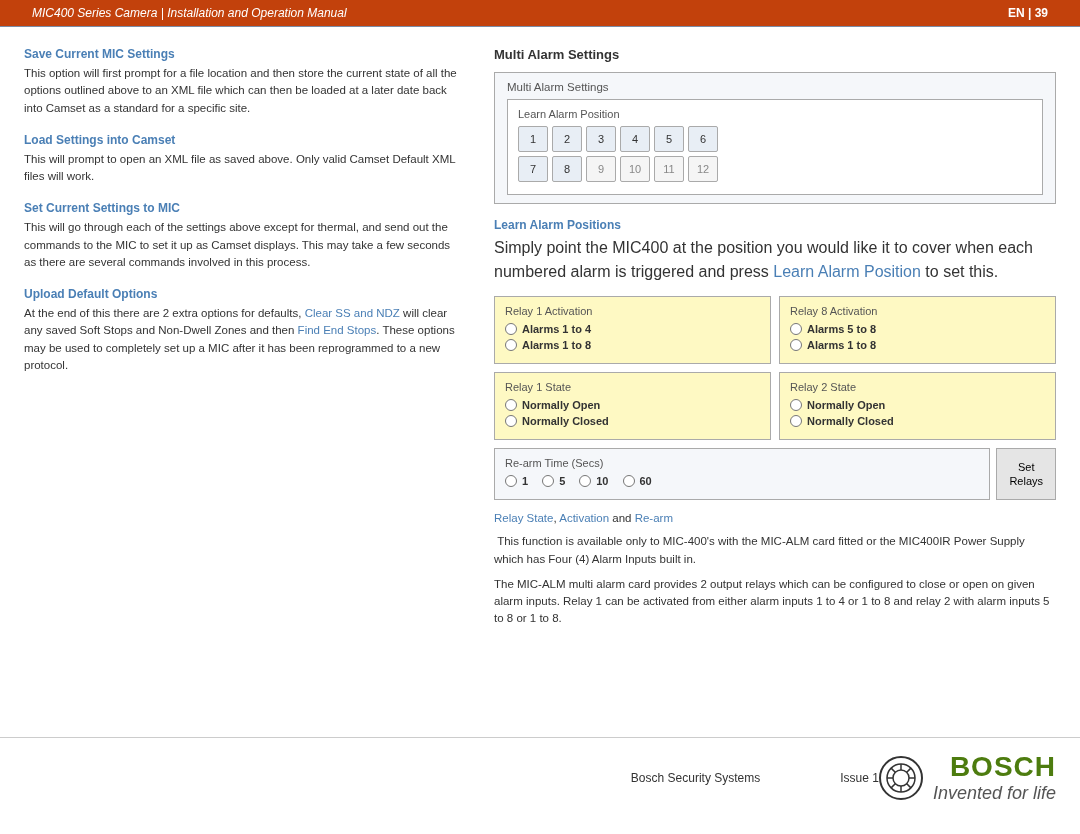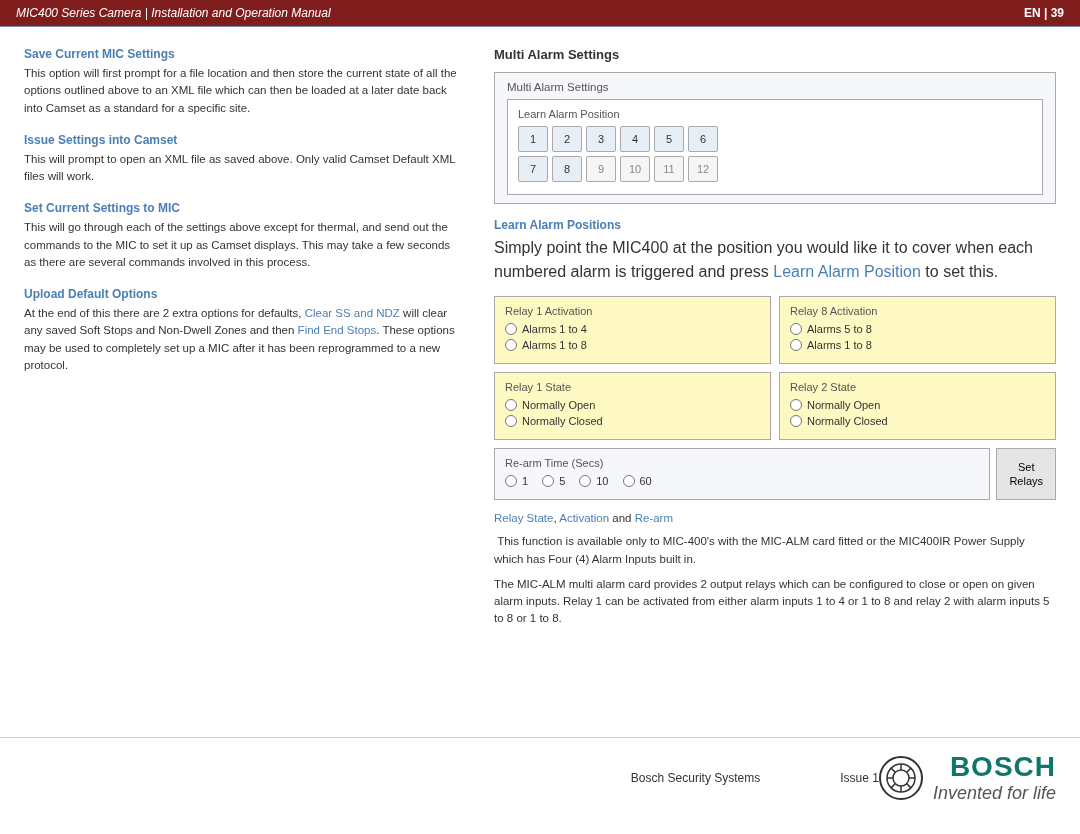--- a/index.html
+++ b/index.html
@@ -8,22 +8,22 @@
       font-size: 12px;
       background: #fff;
       width: 1080px;
       height: 834px;
       overflow: hidden;
       color: #333;
     }
 
     
     .header-bar {
-      background: #7f1d1d;
-      padding: 6px 16px;
+      background: #c2410c;
+      padding: 6px 32px;
       display: flex;
       justify-content: space-between;
       align-items: center;
       border-bottom: 1px solid #7a8ba5;
     }
     .header-title {
       color: #fff;
       font-size: 12px;
       font-style: italic;
     }
@@ -166,20 +166,21 @@
       margin-bottom: 6px;
     }
 
     .radio-row {
       display: flex;
       align-items: center;
       gap: 5px;
       margin-bottom: 4px;
       font-size: 11px;
       color: #333;
+      font-weight: bold;
     }
 
     .radio-circle {
       width: 12px;
       height: 12px;
       border: 1px solid #777;
       border-radius: 50%;
       background: #fff;
       flex-shrink: 0;
     }
@@ -244,21 +245,21 @@
       display: flex;
       align-items: center;
       justify-content: center;
       font-size: 9px;
       font-weight: bold;
       color: #333;
       flex-shrink: 0;
     }
 
     .bosch-logo-text {
-      color: #0f766e;
+      color: #4d7c0f;
       font-size: 28px;
       font-weight: 900;
       letter-spacing: 1px;
     }
 
     .invented-for-life {
       font-size: 18px;
       color: #555;
       font-style: italic;
     }
@@ -304,21 +305,21 @@
 <div class="main-content">
 
   <div class="left-col">
 
     <div>
       <a class="section-link">Save Current MIC Settings</a>
       <p class="section-text">This option will first prompt for a file location and then store the current state of all the options outlined above to an XML file which can then be loaded at a later date back into Camset as a standard for a specific site.</p>
     </div>
 
     <div>
-      <a class="section-link">Issue Settings into Camset</a>
+      <a class="section-link">Load Settings into Camset</a>
       <p class="section-text">This will prompt to open an XML file as saved above. Only valid Camset Default XML files will work.</p>
     </div>
 
     <div>
       <a class="section-link">Set Current Settings to MIC</a>
       <p class="section-text">This will go through each of the settings above except for thermal, and send out the commands to the MIC to set it up as Camset displays. This may take a few seconds as there are several commands involved in this process.</p>
     </div>
 
     <div>
       <a class="section-link">Upload Default Options</a>

